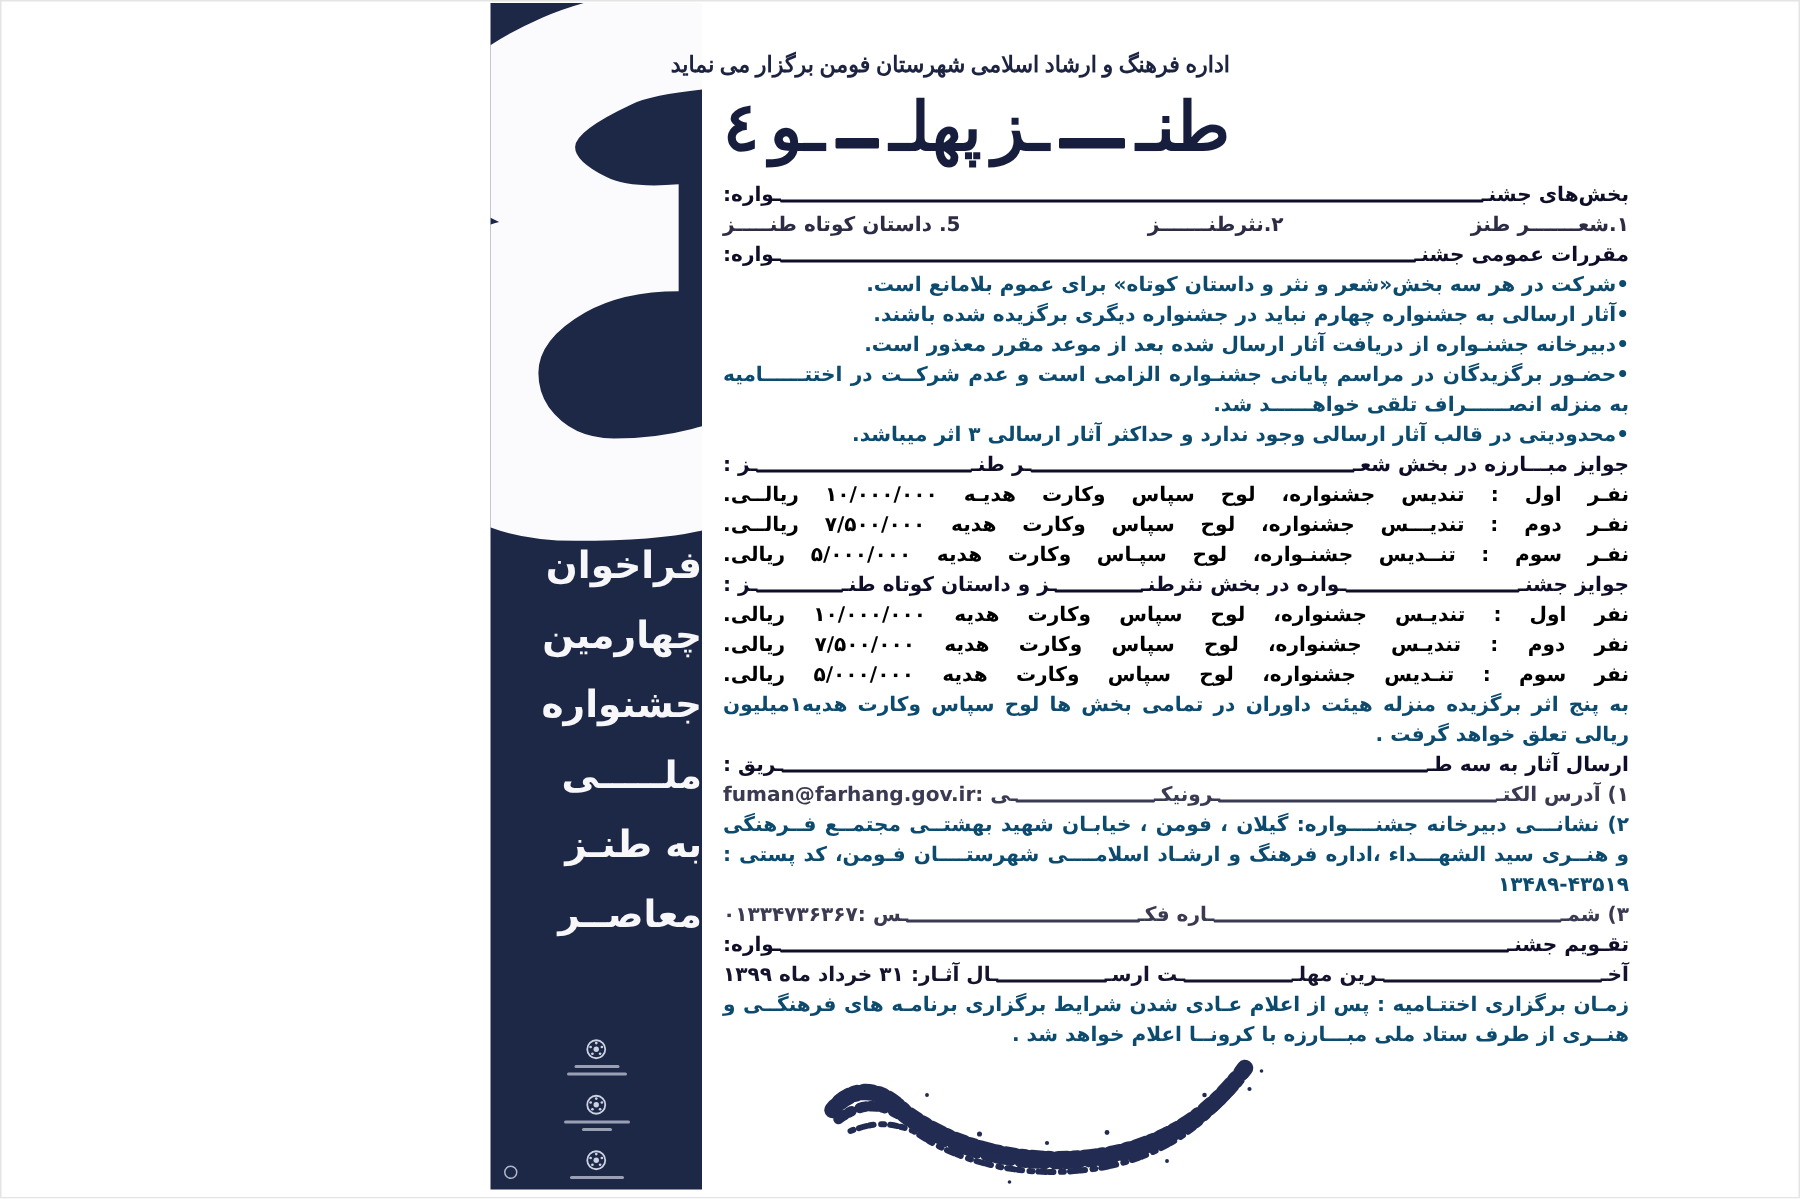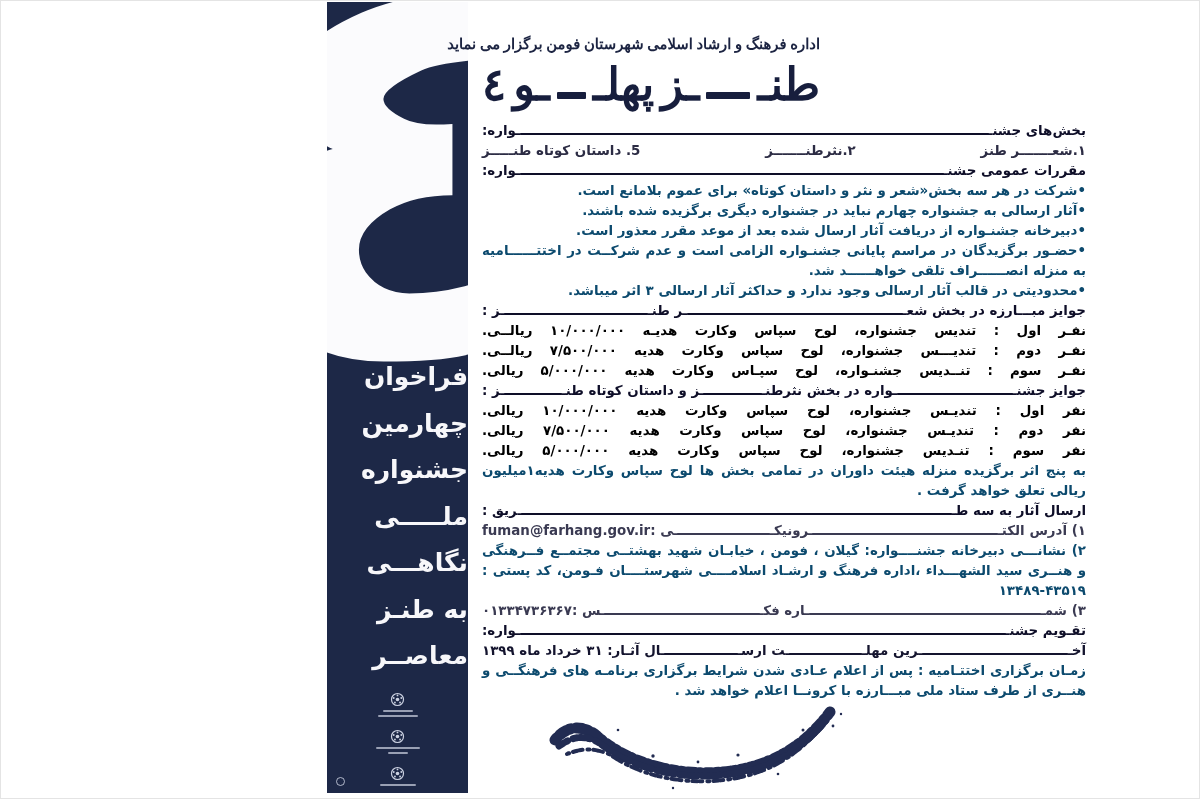--- a/index.html
+++ b/index.html
@@ -66,21 +66,20 @@
 
 <div class="frame"></div>
 
 <div class="band">
   <div class="big-num">٤</div>
   <div class="vtitle">
     <div>فراخوان</div>
     <div>چهارمین</div>
     <div>جشنواره</div>
     <div>ملـــــی</div>
-    <div>نگاهـــی</div>
     <div>به طنـز</div>
     <div>معاصــر</div>
   </div>
   <div class="logos">
     <div class="logo">
       <svg width="15" height="15" viewBox="0 0 20 20">
           <circle cx="10" cy="10" r="8" fill="none" stroke="#ccd2e2" stroke-width="1.6"></circle>
           <circle cx="10" cy="10" r="2.4" fill="#ccd2e2"></circle>
           <circle cx="10" cy="4.5" r="1.2" fill="#ccd2e2"></circle>
           <circle cx="15" cy="8" r="1.2" fill="#ccd2e2"></circle>

